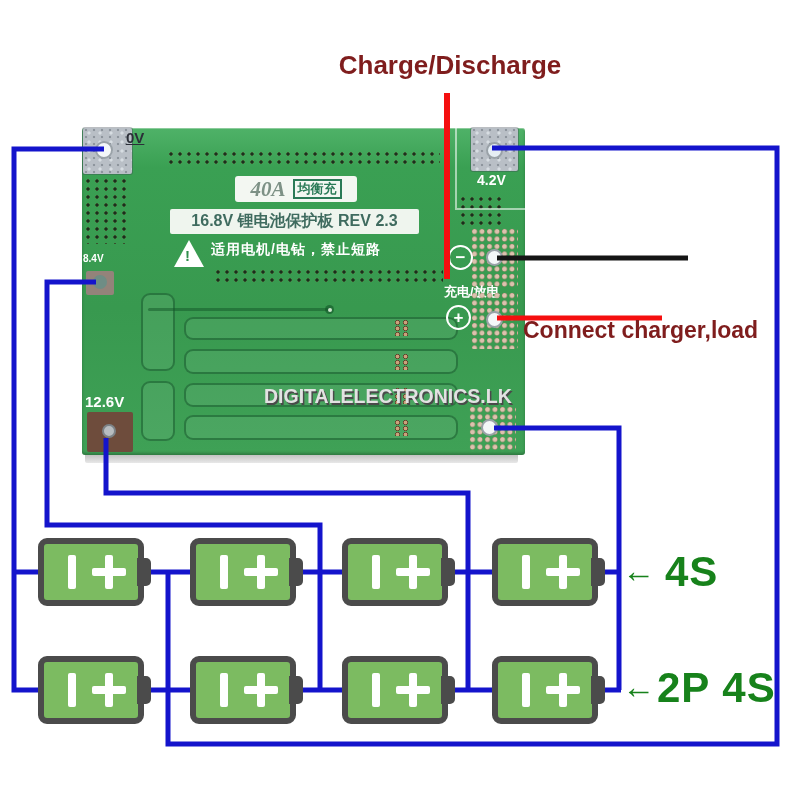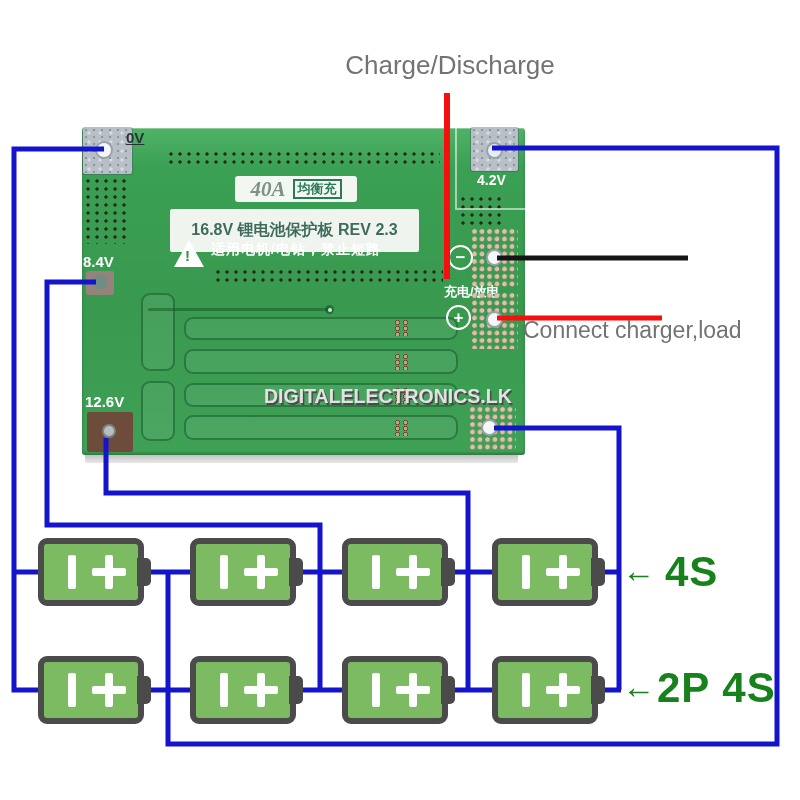--- a/index.html
+++ b/index.html
@@ -1,19 +1,19 @@
 <!DOCTYPE html>
 <html><head>
 <meta charset="utf-8">
 <style>
   html,body{margin:0;padding:0;background:#fff;}
   #canvas{position:relative;width:800px;height:800px;background:#ffffff;overflow:hidden;
           font-family:"Liberation Sans",sans-serif;}
   
-  .green-note{position:absolute;color:#737373;font-weight:normal;z-index:6;white-space:nowrap;}
+  .green-note{position:absolute;color:#7f1d1d;font-weight:bold;z-index:6;white-space:nowrap;}
   #charge-discharge{left:338px;top:50px;width:224px;font-size:26px;text-align:center;}
   #connect-charger{left:523px;top:276px;font-size:23px;margin-top:41px;}
   .pack-label{position:absolute;display:flex;align-items:center;color:#17821b;font-weight:bold;z-index:6;white-space:nowrap;}
   .pack-label .arrow{font-size:33px;line-height:1;margin-right:10px;position:relative;top:-2px;}
   .pack-label .ptxt{font-size:42px;line-height:1;letter-spacing:1px;}
   #pack-4s{left:622px;top:548px;height:48px;}
   #pack-2p4s{left:622px;top:664px;height:48px;}
   #pack-2p4s .arrow{margin-right:2px;}
   
   #board{position:absolute;left:82px;top:128px;width:443px;height:327px;z-index:1;
@@ -31,21 +31,21 @@
   .pad-dotgrid{background-image:radial-gradient(circle at 3.5px 3.5px,#dcc2ae 2px,#a9846f 2.5px,transparent 2.9px);
                background-size:7.5px 7.5px;border-radius:3px;}
   .hole{position:absolute;border-radius:50%;background:#f4f7f8;border:2px solid #9aa2a8;box-sizing:border-box;}
   .silk{position:absolute;color:#fff;white-space:nowrap;}
   .lbl-dark{position:absolute;color:#2b2f38;font-weight:bold;white-space:nowrap;text-decoration:underline;}
   #pill-40a{position:absolute;left:153px;top:48px;width:122px;height:26px;background:#f3f7f2;border-radius:3px;
             display:flex;align-items:center;justify-content:center;z-index:2;}
   #txt-40a{font-family:"Liberation Serif",serif;font-style:italic;font-weight:bold;font-size:21px;color:#7d9186;}
   #balance-box{margin-left:7px;border:2px solid #2a7a57;color:#2a7a57;font-weight:bold;font-size:13px;
                line-height:1;padding:1px 3px 2px 3px;white-space:nowrap;}
-  #strip-title{position:absolute;left:88px;top:81px;width:249px;height:43px;background:#eff5ee;border-radius:2px;
+  #strip-title{position:absolute;left:88px;top:81px;width:249px;height:25px;background:#eff5ee;border-radius:2px;
                display:flex;align-items:center;justify-content:center;color:#3f6b5f;font-weight:600;font-size:16px;
                white-space:nowrap;z-index:2;}
   #warn-tri{position:absolute;left:92px;top:112px;width:0;height:0;z-index:2;
             border-left:15px solid transparent;border-right:15px solid transparent;border-bottom:27px solid #ffffff;}
   #warn-mark{position:absolute;left:103px;top:119px;z-index:3;color:#2f8f4c;font-weight:bold;font-size:15px;}
   #warn-text{position:absolute;left:129px;top:113px;color:#fff;font-weight:bold;font-size:14px;letter-spacing:1px;
              white-space:nowrap;z-index:2;}
   .trace-strip{position:absolute;border:2px solid rgba(18,85,40,.55);background:rgba(255,255,255,.07);
                border-radius:9px;box-sizing:border-box;}
   .via-pair{position:absolute;width:15px;height:17px;
@@ -91,21 +91,21 @@
       <span id="balance-box">均衡充</span>
     </div>
 
     <div id="strip-title">16.8V 锂电池保护板 REV 2.3</div>
 
     <div id="warn-tri"></div>
     <div id="warn-mark">!</div>
     <div id="warn-text">适用电机/电钻，禁止短路</div>
     <div class="b-abs dots-dark" style="left:133px;top:141px;width:228px;height:15px;"></div>
 
-    <div class="silk" style="left:1px;top:125px;font-size:15px;font-weight:bold;">8.4V</div>
+    <div class="silk" style="left:1px;top:125px;font-size:10px;font-weight:bold;">8.4V</div>
     <div class="b-abs" style="left:4px;top:143px;width:28px;height:24px;background:#93837a;border-radius:2px;">
       <div style="position:absolute;left:7px;top:4px;width:14px;height:14px;border-radius:50%;background:#6e8d85;"></div>
     </div>
 
     <div class="silk" style="left:3px;top:265px;font-size:15px;font-weight:bold;">12.6V</div>
     <div class="b-abs" style="left:5px;top:284px;width:46px;height:40px;background:#6e4c3c;border-radius:2px;">
       <div class="hole" style="left:15px;top:12px;width:14px;height:14px;background:#b8bdc0;border-color:#7c8286;"></div>
     </div>
 
     <div class="b-abs pad-silver" style="left:389px;top:0;width:47px;height:43px;">

